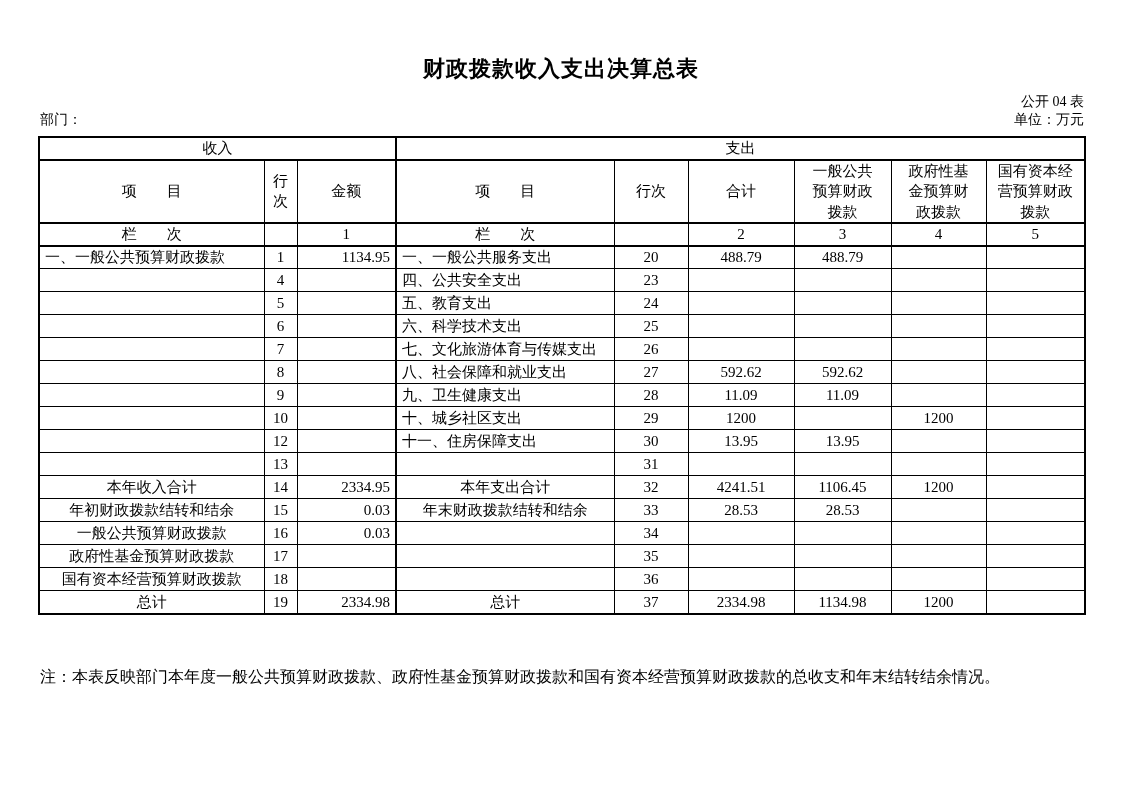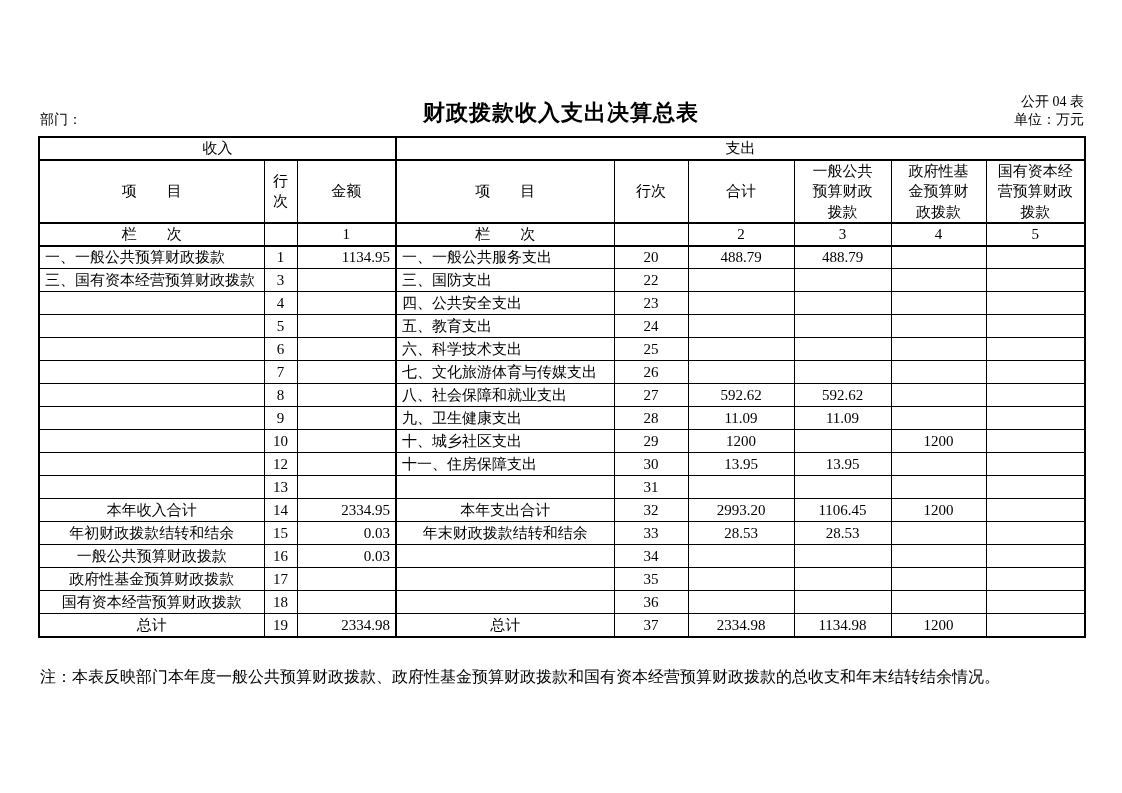--- a/index.html
+++ b/index.html
@@ -1,21 +1,21 @@
 <!DOCTYPE html>
 <html><head>
 <meta charset="utf-8">
 <style>
   * { margin:0; padding:0; box-sizing:border-box; }
   html,body { background:#ffffff; }
   body { font-family:"Liberation Serif","DejaVu Serif",serif; color:#000; }
   .page { position:relative; width:1122px; height:793px; background:#fff; overflow:hidden; }
 
   .title { position:absolute; top:54px; left:0; width:100%; text-align:center;
-           font-size:22px; font-weight:600; letter-spacing:1px;margin-top:44px; }
+           font-size:22px; font-weight:600; letter-spacing:1px; }
   .meta-code { position:absolute; top:93px;  right:38px; font-size:14px; }
   .meta-dept { position:absolute; top:111px; left:40px;  font-size:14px; }
   .meta-unit { position:absolute; top:111px; right:38px; font-size:14px; }
 
   table.fin { position:absolute; left:38px; top:136px; width:1046px;
               border-collapse:collapse; table-layout:fixed; border:2px solid #000; }
   table.fin td { border:1px solid #000; font-size:15px; height:23px;
                  padding:0 5px; overflow:hidden; white-space:nowrap; vertical-align:middle; }
 
   td.sec  { text-align:center; font-size:16px; height:25px; }
@@ -98,31 +98,20 @@
           <td class="num">1</td>
           <td class="amt">1134.95</td>
           <td class="item divL">一、一般公共服务支出</td>
           <td class="num">20</td>
           <td class="num">488.79</td>
           <td class="num">488.79</td>
           <td class="num"></td>
           <td class="num"></td>
         </tr>
         <tr>
-          <td class="item">三、国有资本经营预算财政拨款</td>
-          <td class="num">3</td>
-          <td class="amt"></td>
-          <td class="item divL">三、国防支出</td>
-          <td class="num">22</td>
-          <td class="num"></td>
-          <td class="num"></td>
-          <td class="num"></td>
-          <td class="num"></td>
-        </tr>
-        <tr>
           <td class="item"></td>
           <td class="num">4</td>
           <td class="amt"></td>
           <td class="item divL">四、公共安全支出</td>
           <td class="num">23</td>
           <td class="num"></td>
           <td class="num"></td>
           <td class="num"></td>
           <td class="num"></td>
         </tr>
@@ -213,21 +202,21 @@
           <td class="num"></td>
           <td class="num"></td>
           <td class="num"></td>
         </tr>
         <tr>
           <td class="item bold center">本年收入合计</td>
           <td class="num">14</td>
           <td class="amt">2334.95</td>
           <td class="item bold center divL">本年支出合计</td>
           <td class="num">32</td>
-          <td class="num">2993.20</td>
+          <td class="num">4241.51</td>
           <td class="num">1106.45</td>
           <td class="num">1200</td>
           <td class="num"></td>
         </tr>
         <tr>
           <td class="item center">年初财政拨款结转和结余</td>
           <td class="num">15</td>
           <td class="amt">0.03</td>
           <td class="item center divL">年末财政拨款结转和结余</td>
           <td class="num">33</td>

